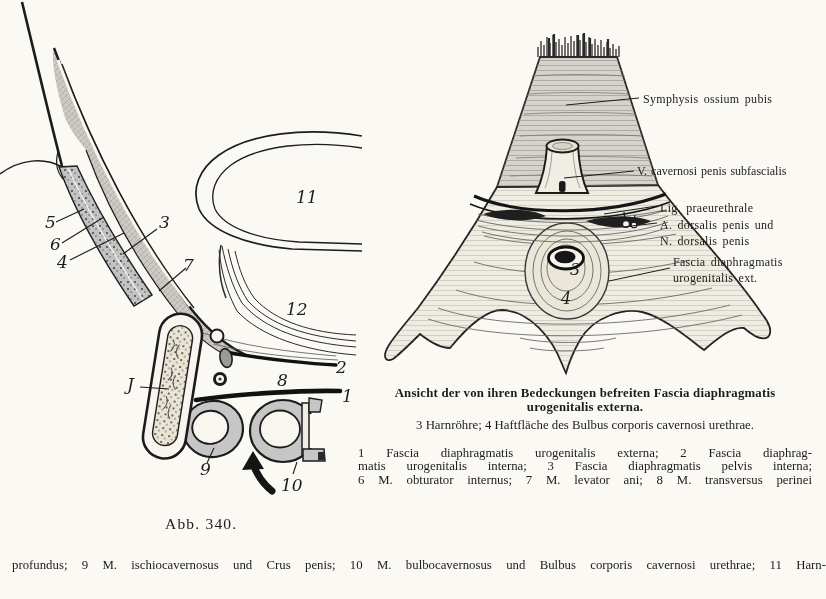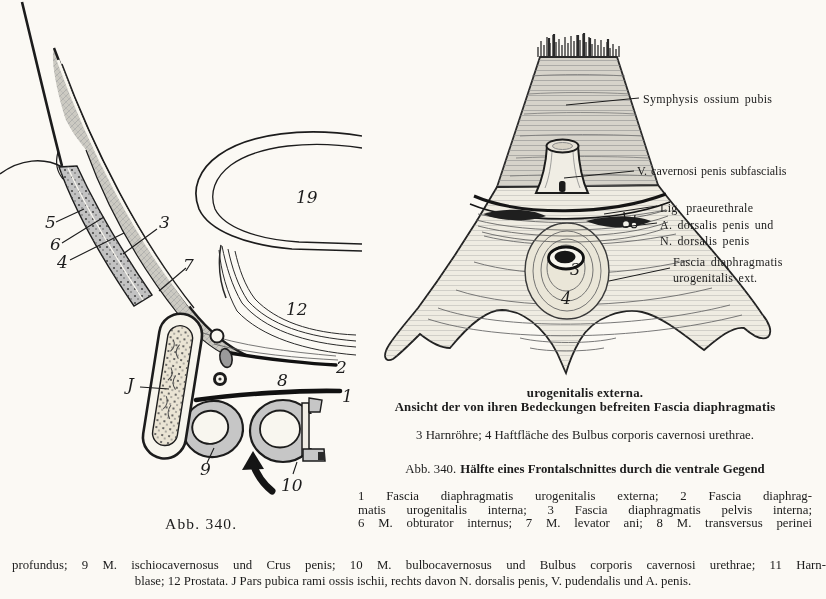--- a/index.html
+++ b/index.html
@@ -12,21 +12,21 @@
   
   .r-label{position:absolute;font-size:12px;letter-spacing:.3px;word-spacing:2px;
            white-space:nowrap;line-height:1;}
   .r-label.long{word-spacing:1px;letter-spacing:0;}
   
   .fig-cap{position:absolute;font-size:15.5px;letter-spacing:1.2px;white-space:nowrap;line-height:1;}
   
   .cap-col{position:absolute;left:358px;top:386px;width:454px;}
   .cap-head{text-align:center;font-size:15.5px;letter-spacing:1px;margin:0 0 4px 0;}
   .cap-bold{text-align:center;font-size:12.8px;font-weight:bold;line-height:14.2px;letter-spacing:.2px;}
-  .cap-reg{text-align:center;font-size:12.8px;line-height:14.2px;margin-top:14px;}
+  .cap-reg{text-align:center;font-size:12.8px;line-height:14.2px;margin-top:4px;}
   .cap-mixed{text-align:center;font-size:12.8px;line-height:14.2px;margin-top:19px;}
   .cap-mixed .pfx{font-weight:normal;margin-right:4px;}
   .cap-mixed .bld{font-weight:bold;}
   .key-lines{margin-top:14px;font-size:12.8px;line-height:13.8px;}
   .key-lines div{text-align:justify;text-align-last:justify;}
   .footer-line1{position:absolute;left:12px;top:558px;width:814px;font-size:12.8px;line-height:14px;
                 text-align:justify;text-align-last:justify;}
   .footer-line2{position:absolute;left:0;top:574px;width:826px;font-size:12.8px;line-height:14px;
                 text-align:center;}
 </style>
@@ -134,21 +134,21 @@
       <path d="M207,463 L214,448"></path>
         <path d="M293,474 L297,462"></path>
     </g>
   </svg>
 
   <span class="fig-num" style="left:45px;top:214px">5</span>
   <span class="fig-num" style="left:50px;top:236px">6</span>
   <span class="fig-num" style="left:57px;top:254px">4</span>
   <span class="fig-num" style="left:159px;top:214px">3</span>
   <span class="fig-num" style="left:183px;top:257px">7</span>
-  <span class="fig-num" style="left:296px;top:189px">19</span>
+  <span class="fig-num" style="left:296px;top:189px">11</span>
   <span class="fig-num" style="left:286px;top:301px">12</span>
   <span class="fig-num" style="left:336px;top:359px">2</span>
   <span class="fig-num" style="left:277px;top:372px">8</span>
   <span class="fig-num" style="left:342px;top:388px">1</span>
   <span class="fig-num" style="left:127px;top:376px">J</span>
   <span class="fig-num" style="left:200px;top:461px">9</span>
   <span class="fig-num" style="left:281px;top:477px">10</span>
 
   <div class="fig-cap" style="left:165px;top:516px">Abb. 340.</div>
 
@@ -246,30 +246,26 @@
   <span class="r-label long" style="left:637px;top:165px">V. cavernosi penis subfascialis</span>
   <span class="r-label" style="left:660px;top:202px">Lig. praeurethrale</span>
   <span class="r-label" style="left:660px;top:219px">A. dorsalis penis und</span>
   <span class="r-label" style="left:660px;top:235px">N. dorsalis penis</span>
   <span class="r-label" style="left:673px;top:256px">Fascia diaphragmatis</span>
   <span class="r-label" style="left:673px;top:272px">urogenitalis ext.</span>
   <span class="fig-num" style="left:570px;top:262px;font-size:16px">3</span>
   <span class="fig-num" style="left:561px;top:291px;font-size:16px">4</span>
 
   <div class="cap-col">
+    <div class="cap-bold">Ansicht der von ihren Bedeckungen befreiten Fascia diaphragmatis</div>
     <div class="cap-bold">urogenitalis externa.</div>
-    <div class="cap-bold">Ansicht der von ihren Bedeckungen befreiten Fascia diaphragmatis</div>
     <div class="cap-reg">3 Harnröhre; 4 Haftfläche des Bulbus corporis cavernosi urethrae.</div>
 
-    <div class="cap-mixed">
-      <span class="pfx">Abb. 340.</span><span class="bld">Hälfte eines Frontalschnittes durch die ventrale Gegend</span>
-    </div>
     <div class="key-lines">
       <div>1 Fascia diaphragmatis urogenitalis externa; 2 Fascia diaphrag-</div>
       <div>matis urogenitalis interna; 3 Fascia diaphragmatis pelvis interna;</div>
       <div>6 M. obturator internus; 7 M. levator ani; 8 M. transversus perinei</div>
     </div>
   </div>
 
   <div class="footer-line1">profundus; 9 M. ischiocavernosus und Crus penis; 10 M. bulbocavernosus und Bulbus corporis cavernosi urethrae; 11 Harn-</div>
-  <div class="footer-line2">blase; 12 Prostata. J Pars pubica rami ossis ischii, rechts davon N. dorsalis penis, V. pudendalis und A. penis.</div>
 
 </div>
 
 </body></html>

